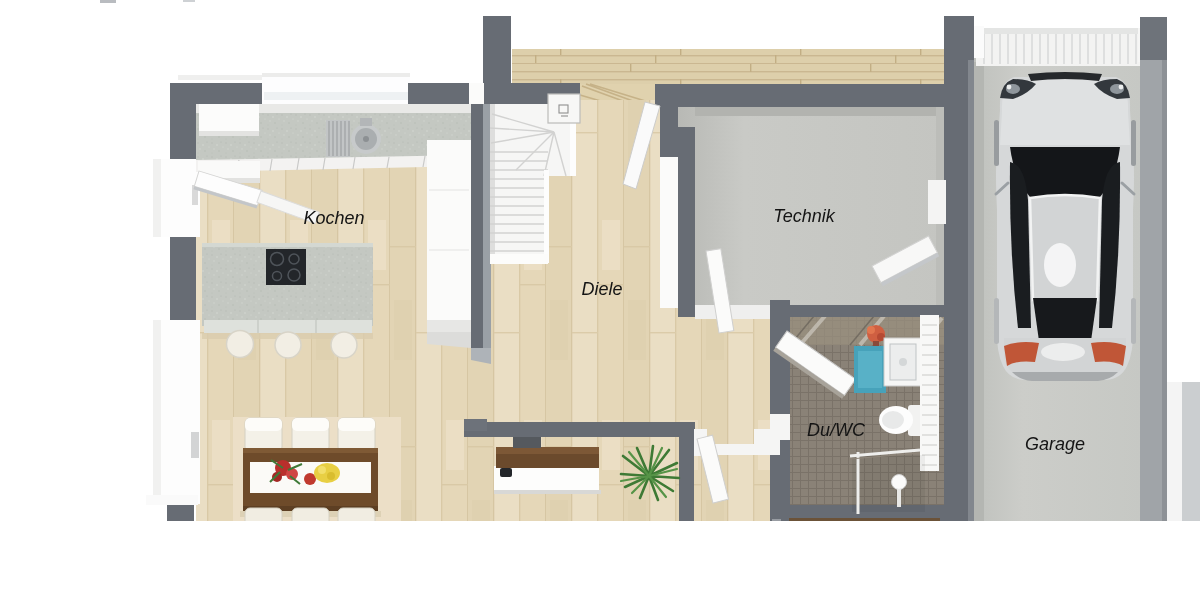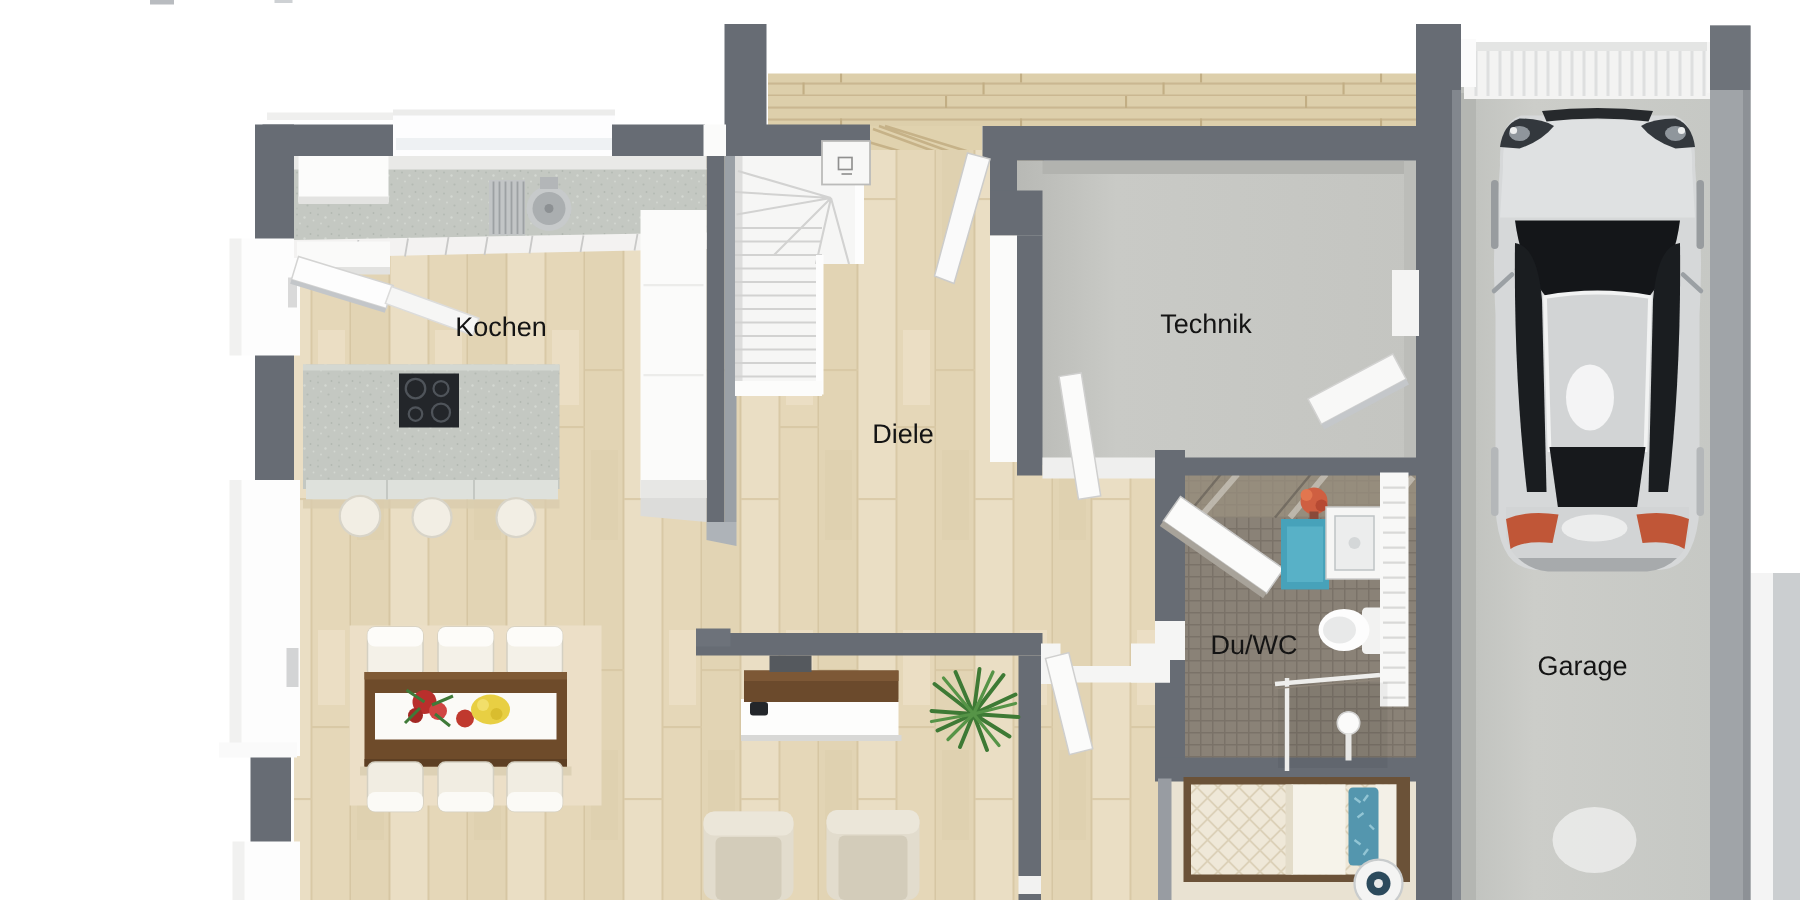--- a/index.html
+++ b/index.html
@@ -1,17 +1,17 @@
 <!DOCTYPE html>
 <html><head>
 <meta charset="utf-8">
 <style>
 html,body{margin:0;padding:0;background:#ffffff;}
-#stage{position:relative;width:1200px;height:600px;overflow:hidden;background:#ffffff;
-font-family:"Liberation Sans", sans-serif;}
+#stage{position:relative;width:1200px;height:521px;overflow:hidden;background:#ffffff;
+font-family:"Liberation Sans", sans-serif;font-style:italic;}
 svg{display:block}
 .lbl{font-family:"Liberation Sans", sans-serif;fill:#141414;}
 </style>
 </head>
 <body>
 <div id="stage">
 <svg width="1200" height="600" viewBox="0 0 1200 600">
 <defs>
   <pattern id="wood" width="78" height="200" patternUnits="userSpaceOnUse">
     <rect width="78" height="200" fill="#e7dabf"></rect>

